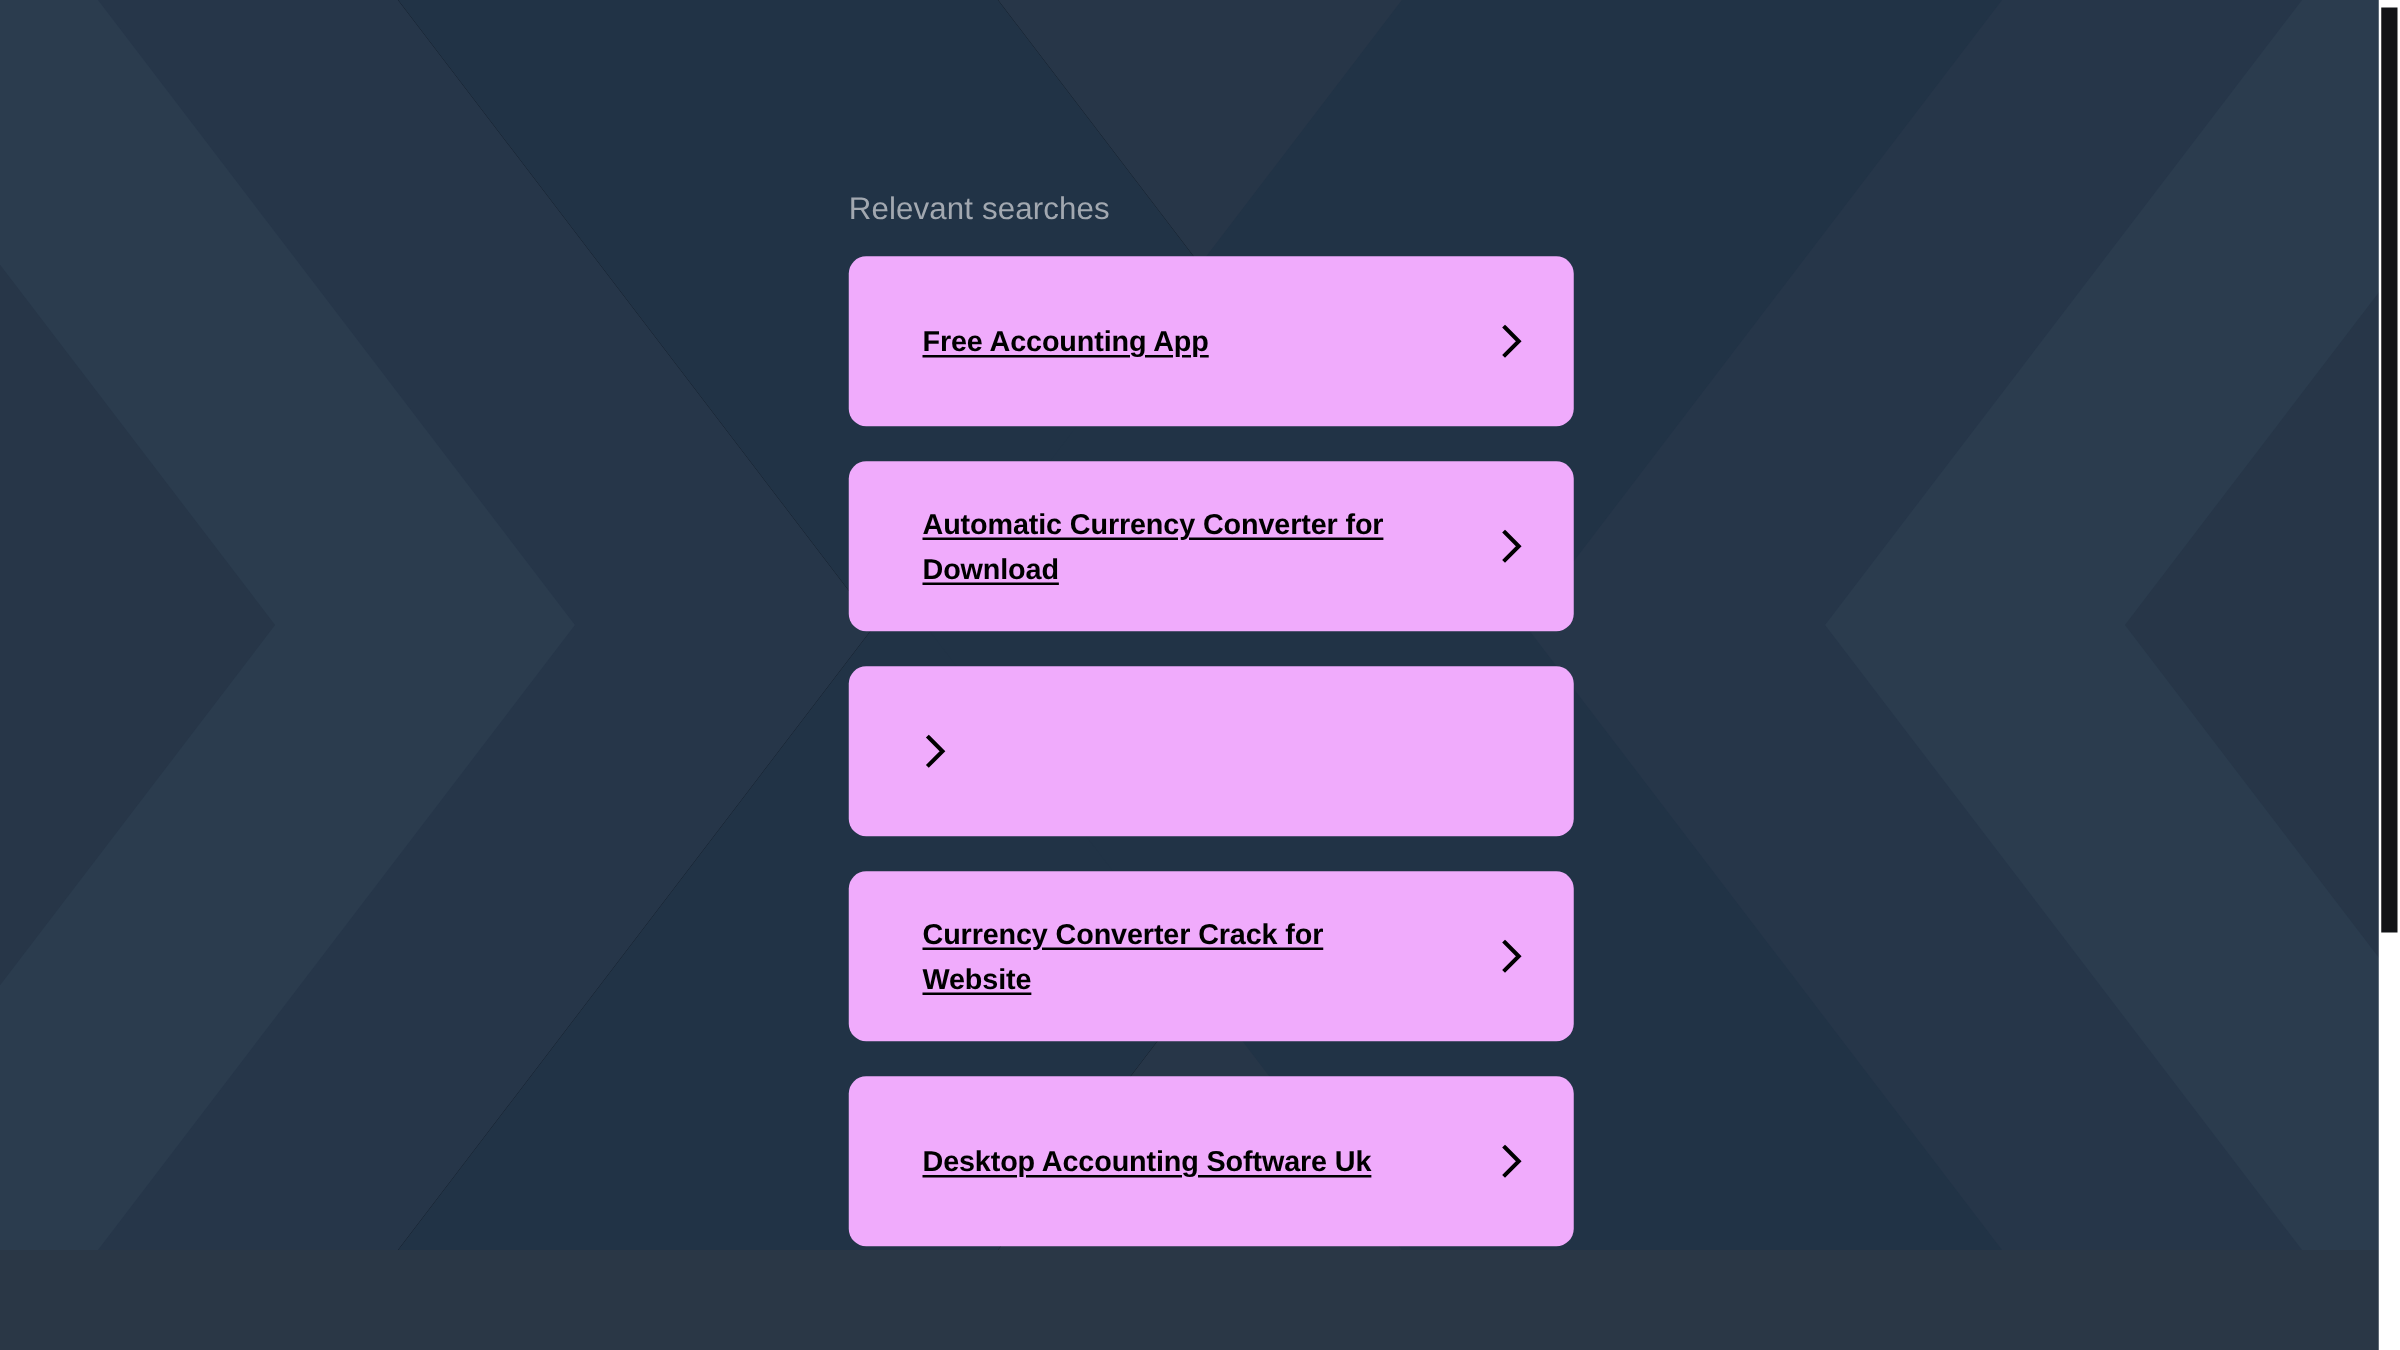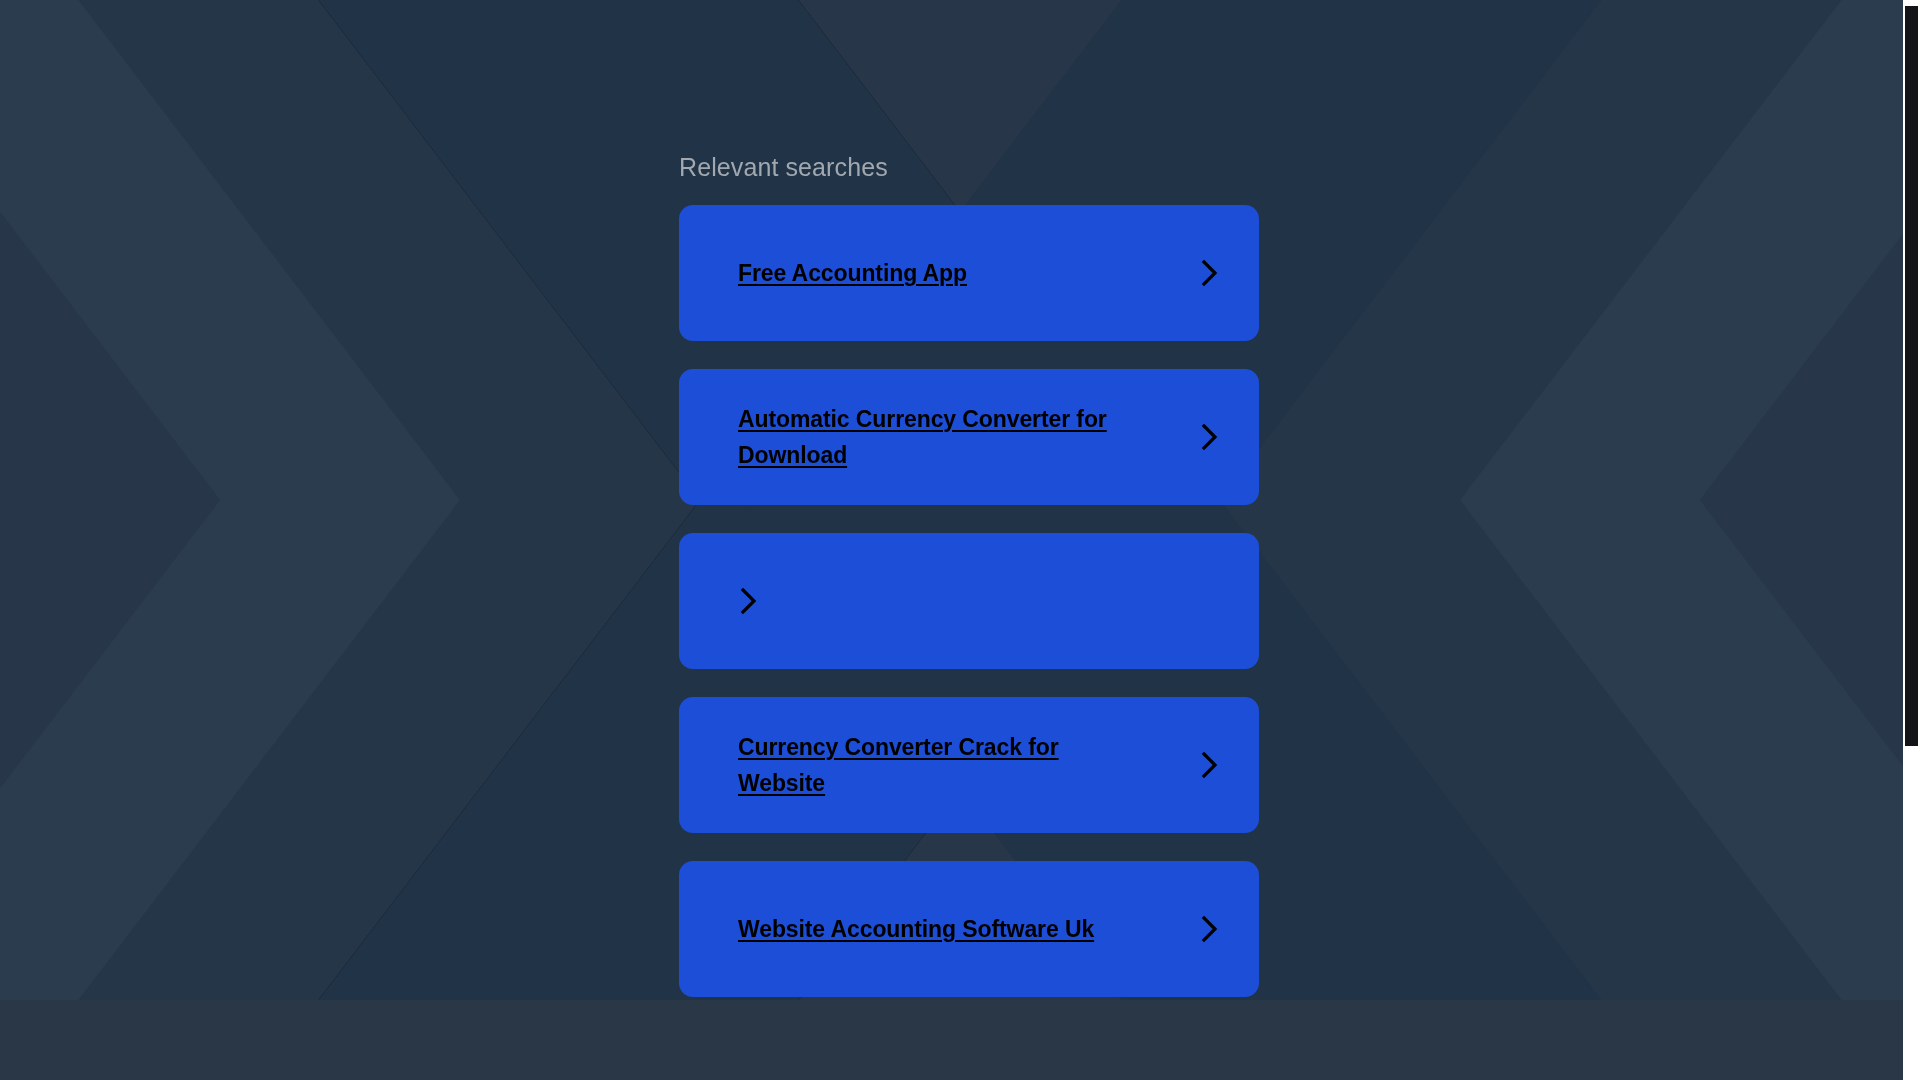--- a/index.html
+++ b/index.html
@@ -61,21 +61,21 @@
     user-select:none;
   }
 
   .cards {
     display:flex;
     flex-direction:column;
     gap:28px;
   }
 
   .search-card {
-    background:#1d4ed8;
+    background:#f0abfc;
     border-radius:14px;
     min-height:136px;
     display:flex;
     align-items:center;
     justify-content:space-between;
     padding:18px 38px 18px 59px;
     cursor:pointer;
     text-decoration:none;
   }
 
@@ -180,21 +180,21 @@
     <a class="search-card">
       <span class="search-card-label">Currency Converter Crack for Website</span>
       <span class="chevron-right-icon">
         <svg width="22" height="30" viewBox="0 0 22 30" aria-hidden="true">
           <path d="M5 4 L16 15 L5 26" fill="none" stroke="#000000" stroke-width="3.2" stroke-linecap="square" stroke-linejoin="miter"></path>
         </svg>
       </span>
     </a>
 
     <a class="search-card">
-      <span class="search-card-label">Website Accounting Software Uk</span>
+      <span class="search-card-label">Desktop Accounting Software Uk</span>
       <span class="chevron-right-icon">
         <svg width="22" height="30" viewBox="0 0 22 30" aria-hidden="true">
           <path d="M5 4 L16 15 L5 26" fill="none" stroke="#000000" stroke-width="3.2" stroke-linecap="square" stroke-linejoin="miter"></path>
         </svg>
       </span>
     </a>
 
   </div>
 </div>
 

